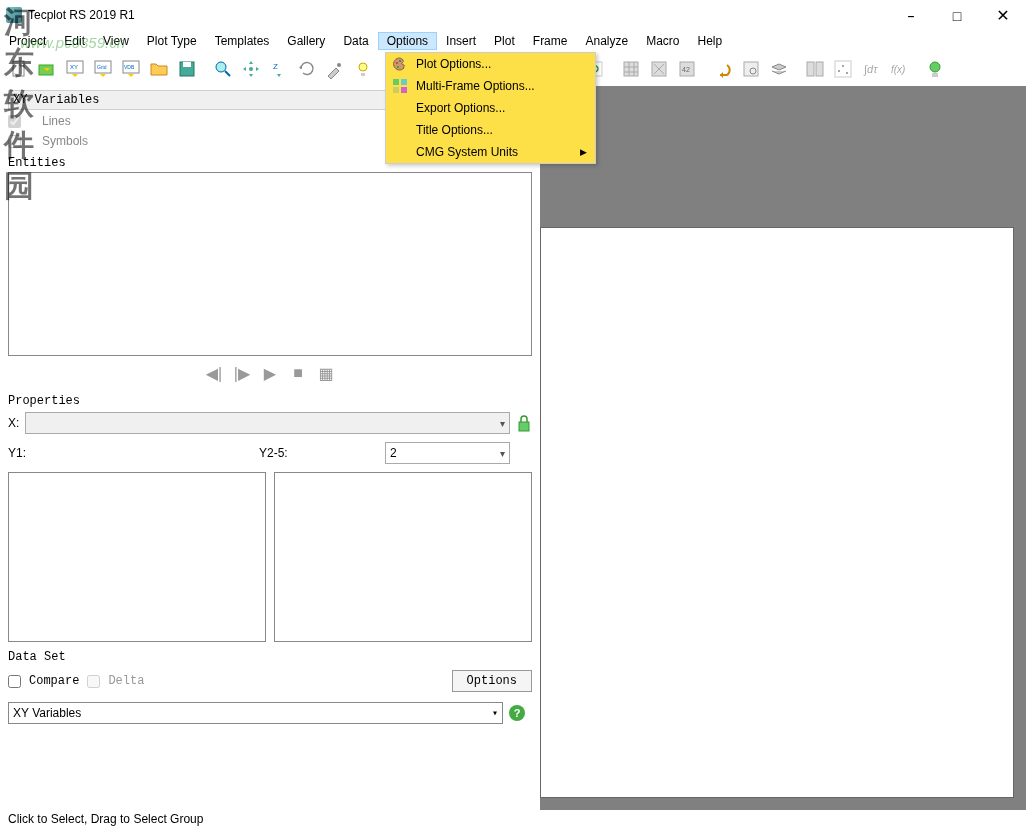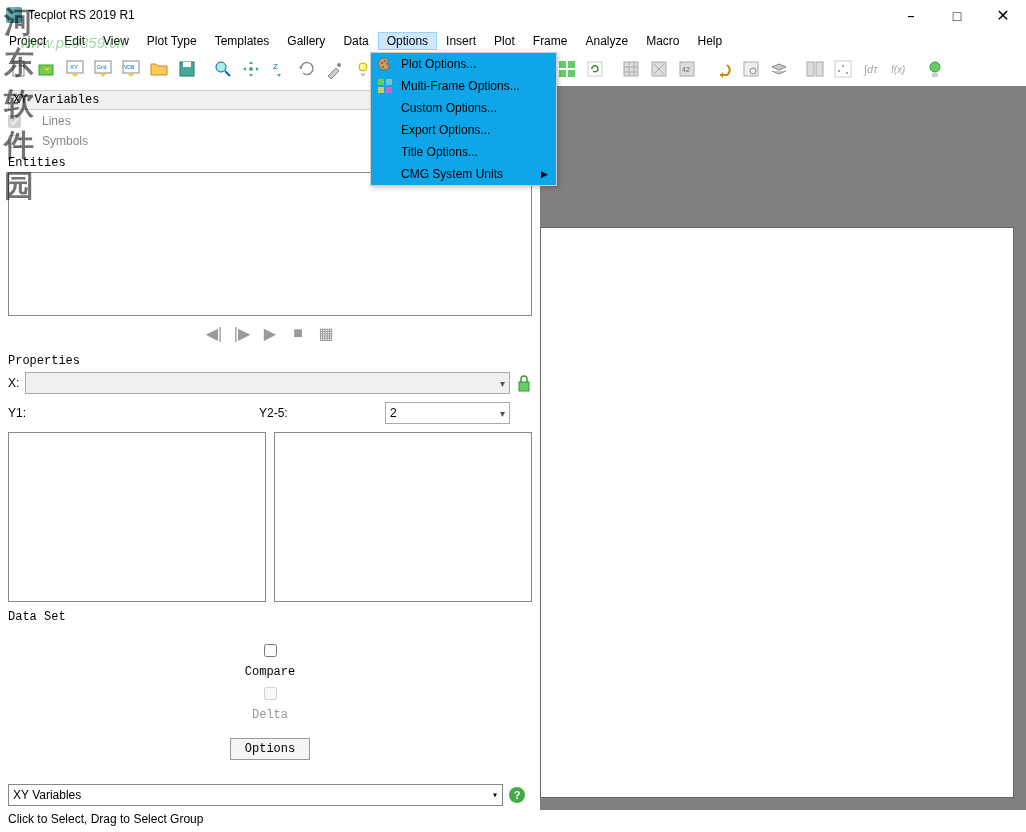--- a/index.html
+++ b/index.html
@@ -26,29 +26,29 @@
 .listbox { border: 1px solid #888; background: #fff; }
 .entities-list { height: 184px; margin-top: 2px; }
 .playback { display: flex; justify-content: center; gap: 4px; margin: 6px 0 4px 0; }
 .playback .pbtn { width: 24px; height: 22px; display: flex; align-items: center; justify-content: center; color: #999; font-size: 16px; }
 .proprow { display: flex; align-items: center; gap: 6px; margin: 4px 0; font-family: "Courier New", monospace; }
 .combo { flex: 1; height: 22px; background: #f0f0f0; border: 1px solid #aaa; display: flex; align-items: center; padding: 0 4px; position: relative; }
 .combo::after { content: "▾"; position: absolute; right: 4px; font-size: 10px; color: #555; }
 .lock-icon { width: 16px; height: 20px; }
 .twocol { display: flex; gap: 8px; margin-top: 4px; }
 .twocol .listbox { flex: 1; height: 170px; }
-.dsrow { display: flex; align-items: center; gap: 8px; margin: 20px 0; flex-direction: column; }
+.dsrow { display: flex; align-items: center; gap: 8px; margin: 6px 0; }
 .btn { border: 1px solid #999; background: #f5f5f5; padding: 2px 14px; font-size: 12px; font-family: "Courier New", monospace; height: 22px; }
 .bottom-combo { height: 22px; border: 1px solid #888; background: #fff; width: 495px; display: flex; align-items: center; padding: 0 4px; position: relative; font-family: "Courier New", monospace; }
 .bottom-combo::after { content: "▾"; position: absolute; right: 4px; font-size: 10px; }
 .help-icon { width: 16px; height: 16px; border-radius: 50%; background: #4a4; color: #fff; display: flex; align-items: center; justify-content: center; font-size: 11px; font-weight: bold; }
 .workspace { flex: 1; background: #808080; position: relative; }
 .canvas { position: absolute; left: 0; top: 141px; right: 12px; bottom: 12px; background: #fff; border: 1px solid #666; }
 .statusbar { height: 22px; background: #fff; padding: 2px 8px; font-size: 12px; display: flex; }
-.dropdown { position: absolute; left: 370px; top: 52px; width: 187px; background: #0ea5e9; border: 1px solid #ccc; box-shadow: 2px 2px 4px rgba(0,0,0,0.2); z-index: 100; }
+.dropdown { position: absolute; left: 385px; top: 52px; width: 211px; background: #fde047; border: 1px solid #ccc; box-shadow: 2px 2px 4px rgba(0,0,0,0.2); z-index: 100; }
 .dropdown .drow { height: 22px; display: flex; align-items: center; padding-left: 30px; font-size: 12px; position: relative; }
 .dropdown .drow .dicon { position: absolute; left: 6px; width: 16px; height: 16px; }
 .dropdown .drow .arrow { position: absolute; right: 8px; font-size: 9px; }
 .watermark { position: absolute; top: 0; left: 0; pointer-events: none; opacity: 0.55; z-index: 200; }
 .watermark .wm1 { position: absolute; top: 2px; left: 4px; font-size: 30px; font-weight: bold; color: #000000; font-family: "Microsoft YaHei", sans-serif; letter-spacing: 2px; }
 .watermark .wm2 { position: absolute; top: 34px; left: 20px; font-size: 15px; color: #5ab55a; font-family: Arial; font-style: italic; }
 input[type=checkbox] { accent-color: #888; }
 </style>
 </head>
 <body>
@@ -362,23 +362,20 @@
   <div class="drow">
     <span class="dicon"><svg viewBox="0 0 16 16">
           <rect x="1" y="1" width="6" height="6" fill="#6c6"></rect>
           <rect x="9" y="1" width="6" height="6" fill="#6cc"></rect>
           <rect x="1" y="9" width="6" height="6" fill="#cc6"></rect>
           <rect x="9" y="9" width="6" height="6" fill="#c6c"></rect>
         </svg></span>
     <span>Multi-Frame Options...</span>
   </div>
   <div class="drow">
-      <span>Custom Options...</span>
-    </div>
-  <div class="drow">
       <span>Export Options...</span>
     </div>
   <div class="drow">
       <span>Title Options...</span>
     </div>
   <div class="drow">
       <span>CMG System Units</span>
       <span class="arrow">▶</span>
     </div>
 </div>

